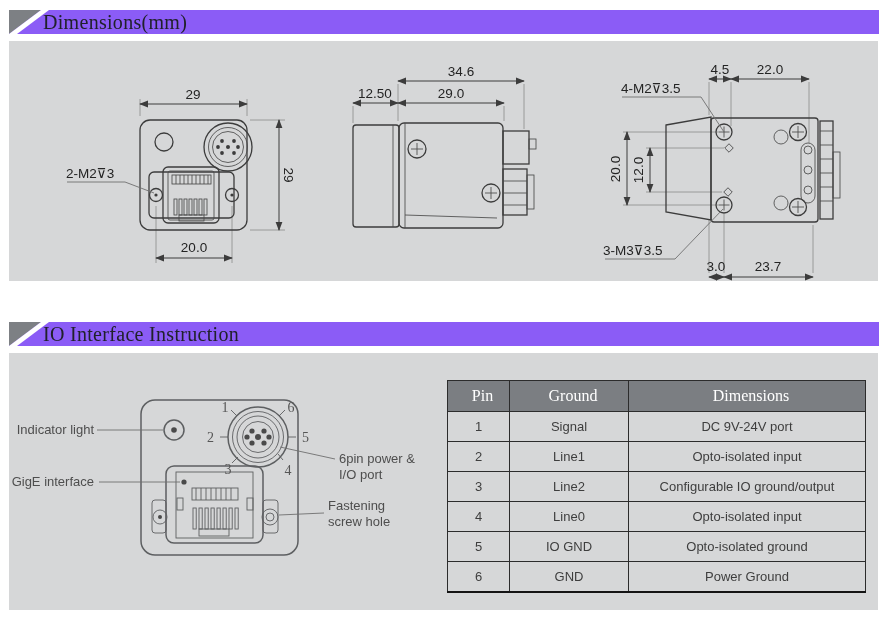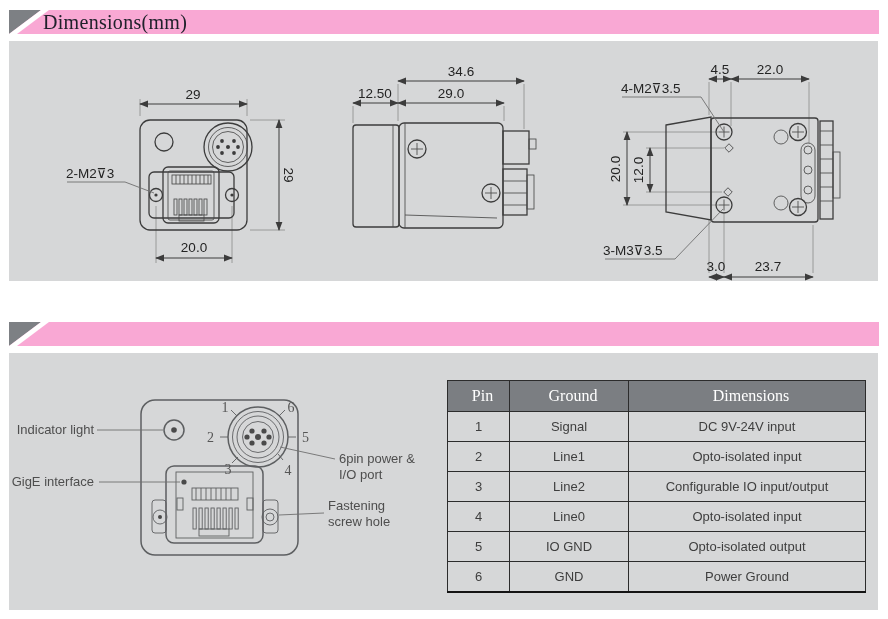--- a/index.html
+++ b/index.html
@@ -1,21 +1,21 @@
 <!DOCTYPE html>
 <html><head>
 <meta charset="utf-8">
 <style>
   html,body { margin:0; padding:0; }
   body {
     width:888px; height:619px; position:relative; background:#ffffff;
     font-family:"Liberation Sans","DejaVu Sans",sans-serif; overflow:hidden;
   }
   .banner {
-    position:absolute; left:9px; width:870px; height:24px; background:#f9a8d4;
+    position:absolute; left:9px; width:870px; height:24px; background:#8b5cf6;
   }
   #banner-dim { top:10px; }
   #banner-io  { top:322px; }
   .banner-accent { position:absolute; left:0; top:0; display:block; }
   .banner-title {
     position:absolute; left:34px; top:0; line-height:24px;
     font-family:"Liberation Serif","DejaVu Serif",serif;
     font-size:20px; color:#20212b; letter-spacing:0.3px; white-space:nowrap;
   }
   .panel { position:absolute; left:9px; width:869px; background:#d6d7d8; }
@@ -245,20 +245,21 @@
     <text class="dt" x="117" y="222" text-anchor="middle">3.0</text>
     <text class="dt" x="169" y="222" text-anchor="middle">23.7</text>
   </svg>
 </div>
 
 <div class="banner" id="banner-io">
   <svg class="banner-accent" width="44" height="24" viewBox="0 0 44 24">
     <polygon points="0,0 32,0 0,24" fill="#7d8084"></polygon>
     <polygon points="32,0 40,0 8,24 0,24" fill="#ffffff"></polygon>
   </svg>
+  <span class="banner-title">IO Interface Instruction</span>
 </div>
 
 <div class="panel" id="panel-io">
 
   <svg class="drawing" style="left:8px; top:28px;" width="420" height="200" viewBox="0 0 420 200">
     <g class="ioln">
       <rect x="124" y="19" width="157" height="155" rx="14"></rect>
       <circle cx="157" cy="49" r="10"></circle>
       <circle cx="157" cy="49" r="2.8" fill="#4a4a4a" stroke="none"></circle>
       <g>
@@ -343,41 +344,41 @@
       <tr>
         <th>Pin</th>
         <th>Ground</th>
         <th>Dimensions</th>
       </tr>
     </thead>
     <tbody>
       <tr>
         <td>1</td>
         <td>Signal</td>
-        <td>DC 9V-24V input</td>
+        <td>DC 9V-24V port</td>
       </tr>
       <tr>
         <td>2</td>
         <td>Line1</td>
         <td>Opto-isolated input</td>
       </tr>
       <tr>
         <td>3</td>
         <td>Line2</td>
-        <td>Configurable IO input/output</td>
+        <td>Configurable IO ground/output</td>
       </tr>
       <tr>
         <td>4</td>
         <td>Line0</td>
         <td>Opto-isolated input</td>
       </tr>
       <tr>
         <td>5</td>
         <td>IO GND</td>
-        <td>Opto-isolated output</td>
+        <td>Opto-isolated ground</td>
       </tr>
       <tr>
         <td>6</td>
         <td>GND</td>
         <td>Power Ground</td>
       </tr>
     </tbody>
   </table>
 </div>
 

